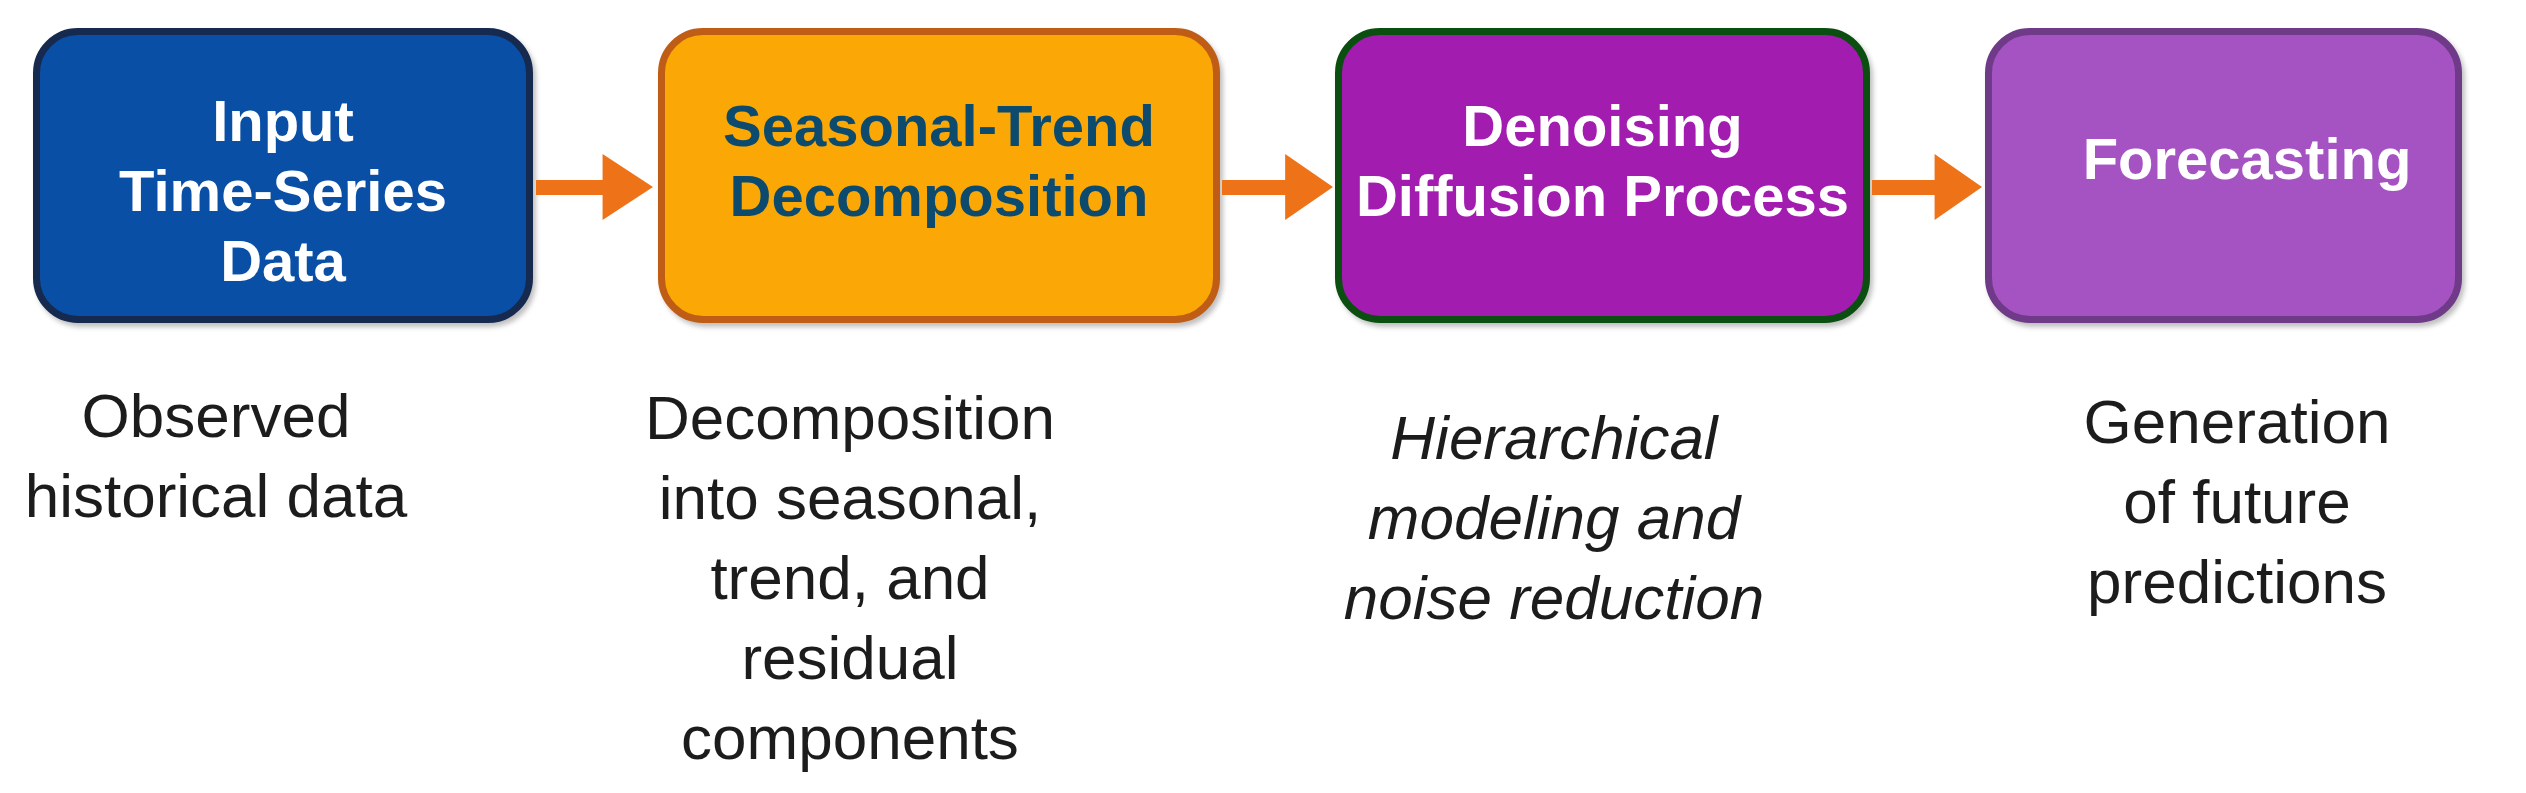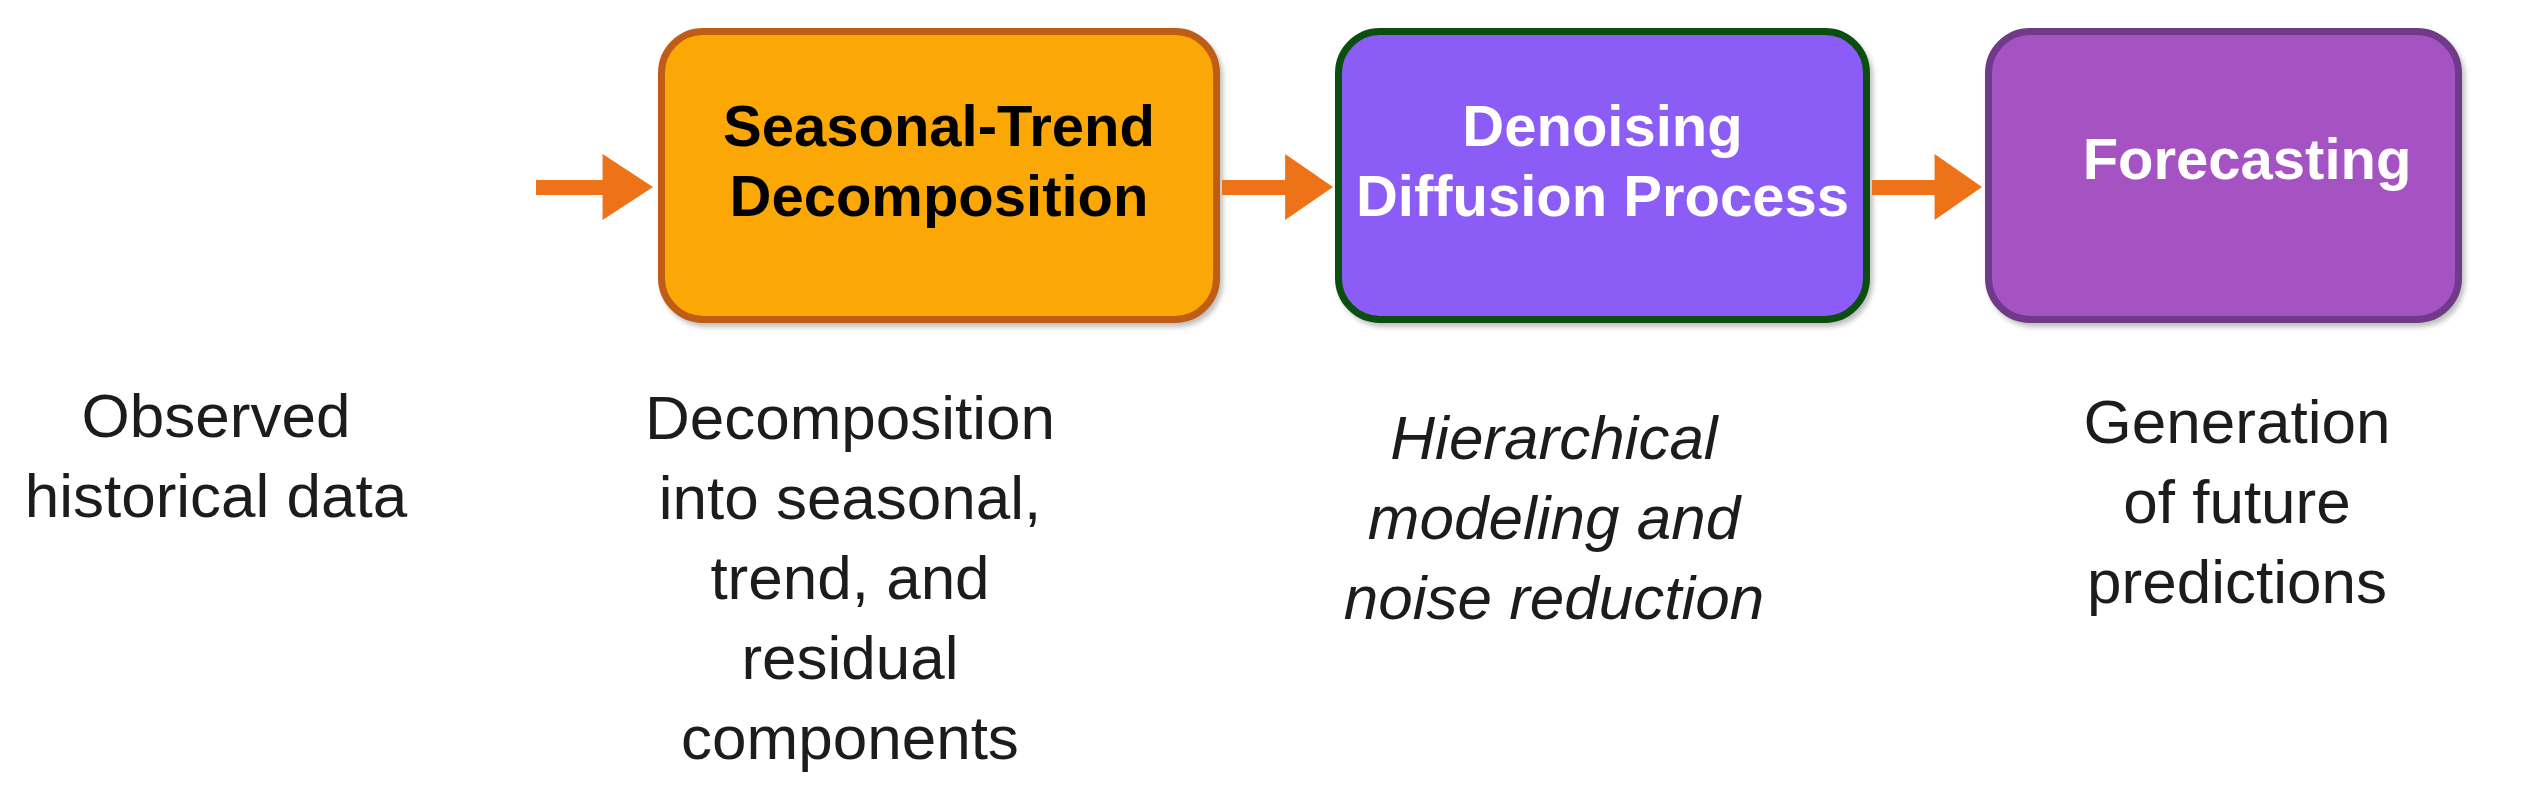--- a/index.html
+++ b/index.html
@@ -62,35 +62,40 @@
   .c1 { left: 216px;  top: 376px; }
   .c2 { left: 850px;  top: 378px; }
   .c3 { left: 1554px; top: 398px; font-style: italic; }
   .c4 { left: 2237px; top: 382px; }
 </style>
 </head>
 <body>
 
 <div id="canvas">
 
+  <div class="box b1" style="background-color: rgb(10, 79, 166); border-color: rgb(22, 41, 78); color: rgb(255, 255, 255);">
+    <div class="label">Input
+Time-Series
+Data</div>
+  </div>
 
   <svg class="arrow a1" viewBox="0 0 116 68" preserveAspectRatio="none" style="color: rgb(237, 114, 24);">
     <polygon points="0,27 66,27 66,1 116,34 66,67 66,42 0,42" fill="currentColor"></polygon>
   </svg>
 
-  <div class="box b2" style="background-color: rgb(251, 168, 7); border-color: rgb(191, 92, 21); color: #000000;">
+  <div class="box b2" style="background-color: rgb(251, 168, 7); border-color: rgb(191, 92, 21); color: #0c4a6e;">
     <div class="label">Seasonal-Trend
 Decomposition</div>
   </div>
 
   <svg class="arrow a2" viewBox="0 0 116 68" preserveAspectRatio="none" style="color: rgb(237, 114, 24);">
     <polygon points="0,27 66,27 66,1 116,34 66,67 66,42 0,42" fill="currentColor"></polygon>
   </svg>
 
-  <div class="box b3" style="background-color: #8b5cf6; border-color: rgb(10, 79, 16); color: rgb(255, 255, 255);">
+  <div class="box b3" style="background-color: #a21caf; border-color: rgb(10, 79, 16); color: rgb(255, 255, 255);">
     <div class="label">Denoising
 Diffusion Process</div>
   </div>
 
   <svg class="arrow a3" viewBox="0 0 116 68" preserveAspectRatio="none" style="color: rgb(237, 114, 24);">
     <polygon points="0,27 66,27 66,1 116,34 66,67 66,42 0,42" fill="currentColor"></polygon>
   </svg>
 
   <div class="box b4" style="background-color: rgb(165, 82, 195); border-color: rgb(111, 58, 135); color: rgb(255, 255, 255); padding-left: 47px;">
     <div class="label">Forecasting</div>

